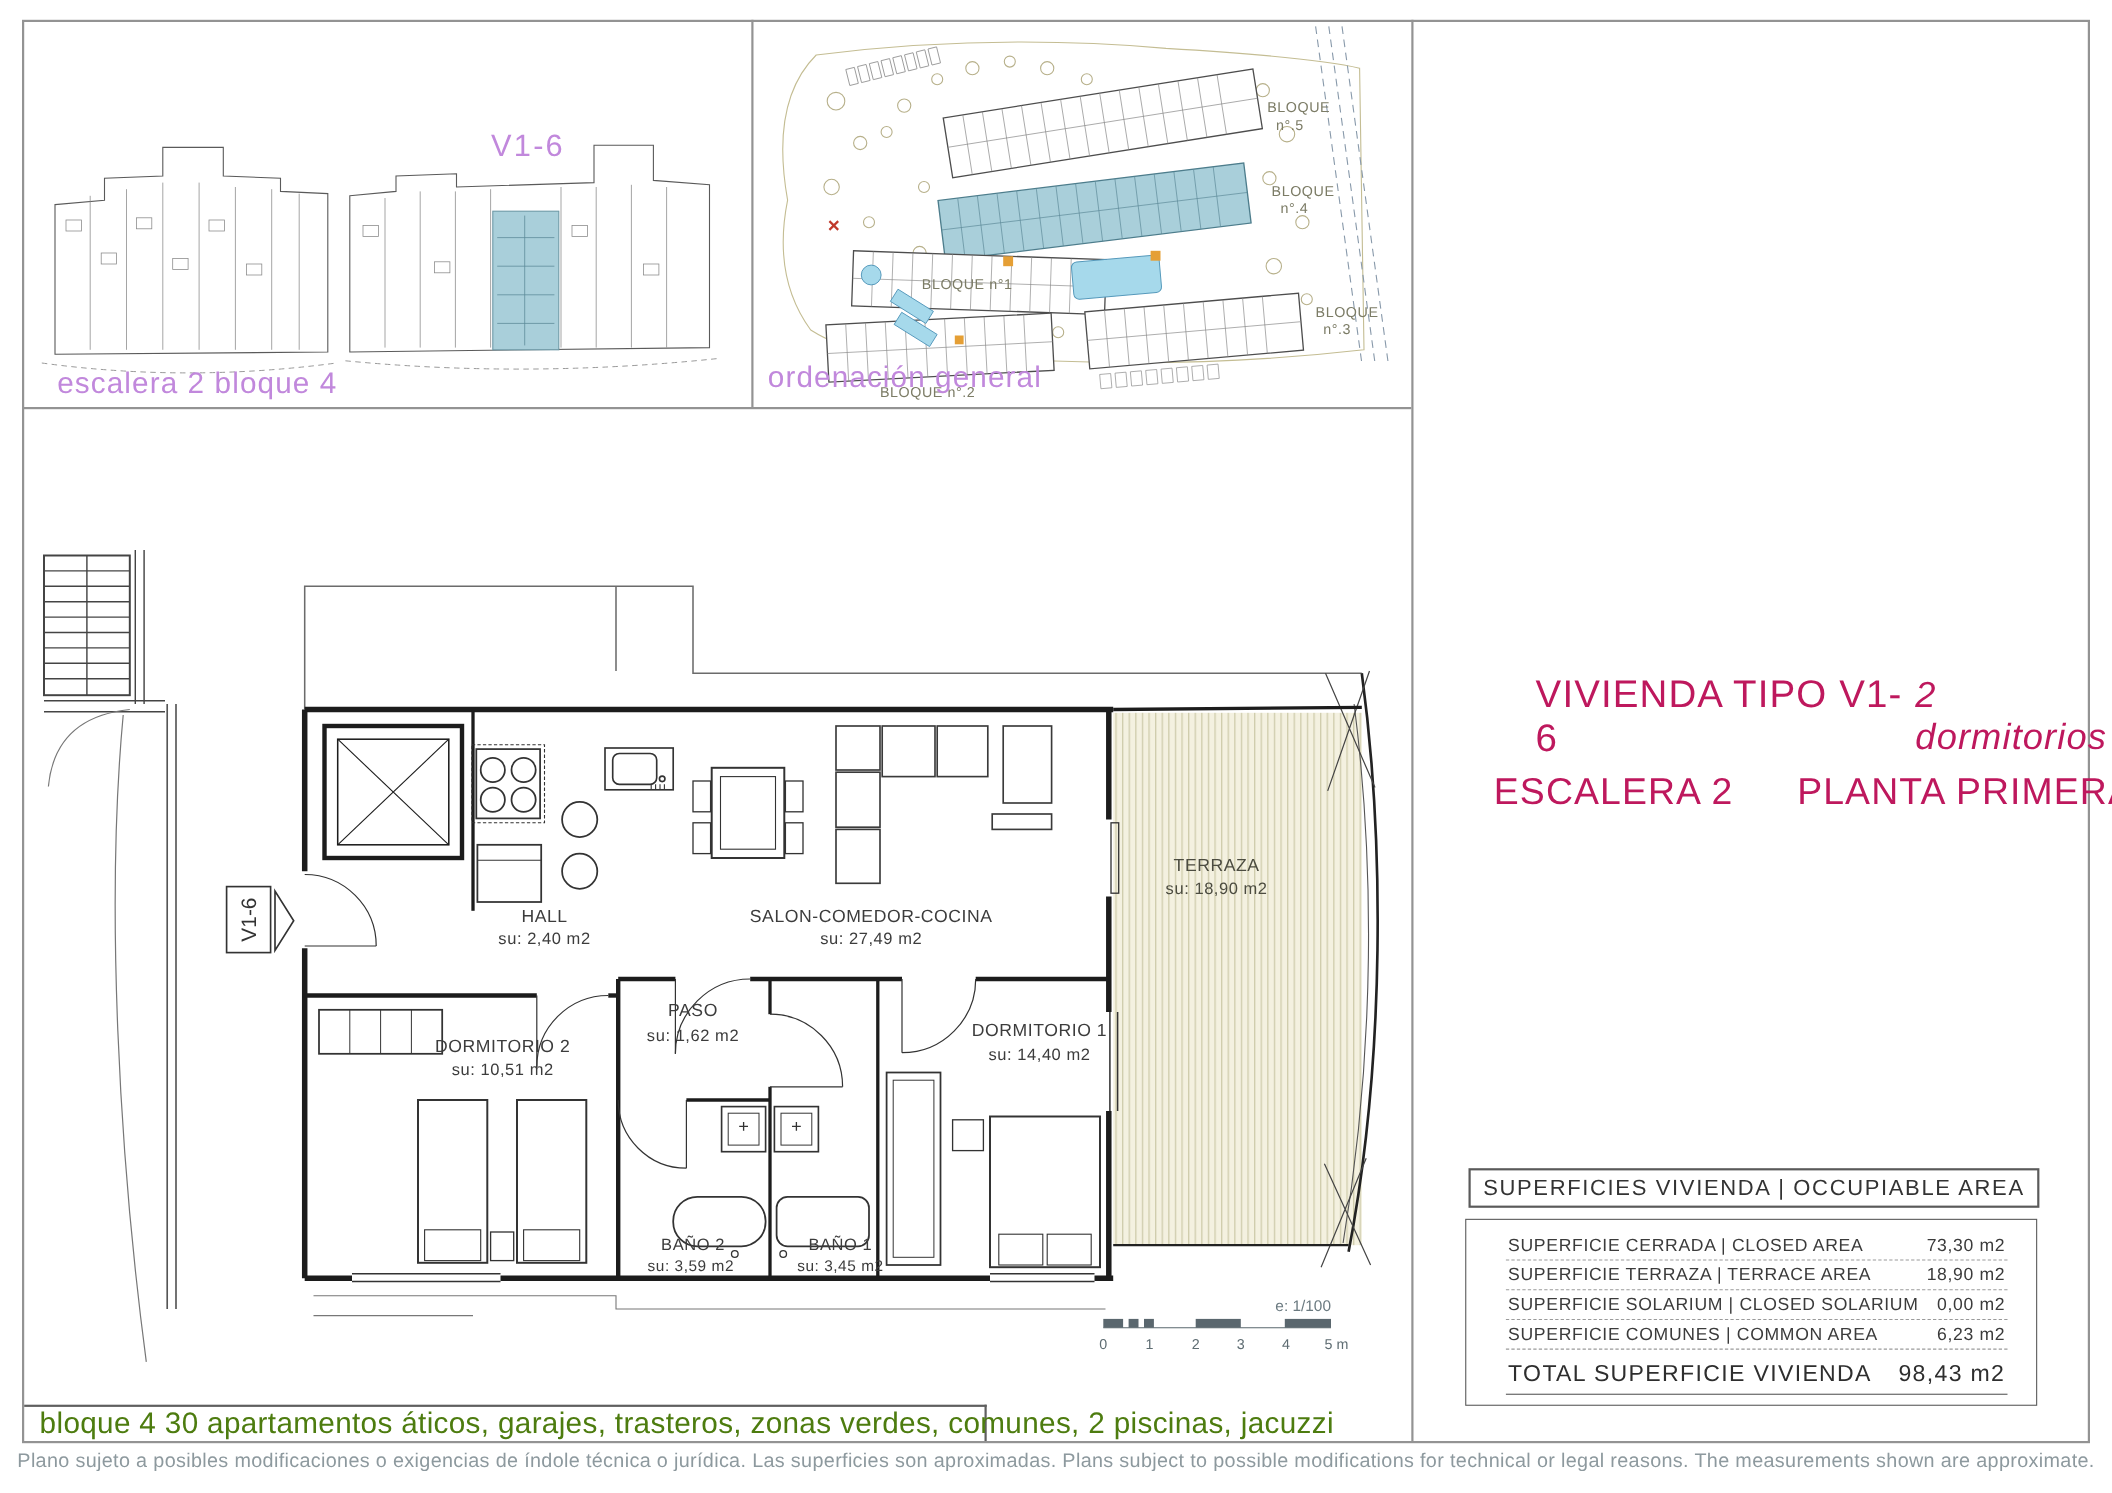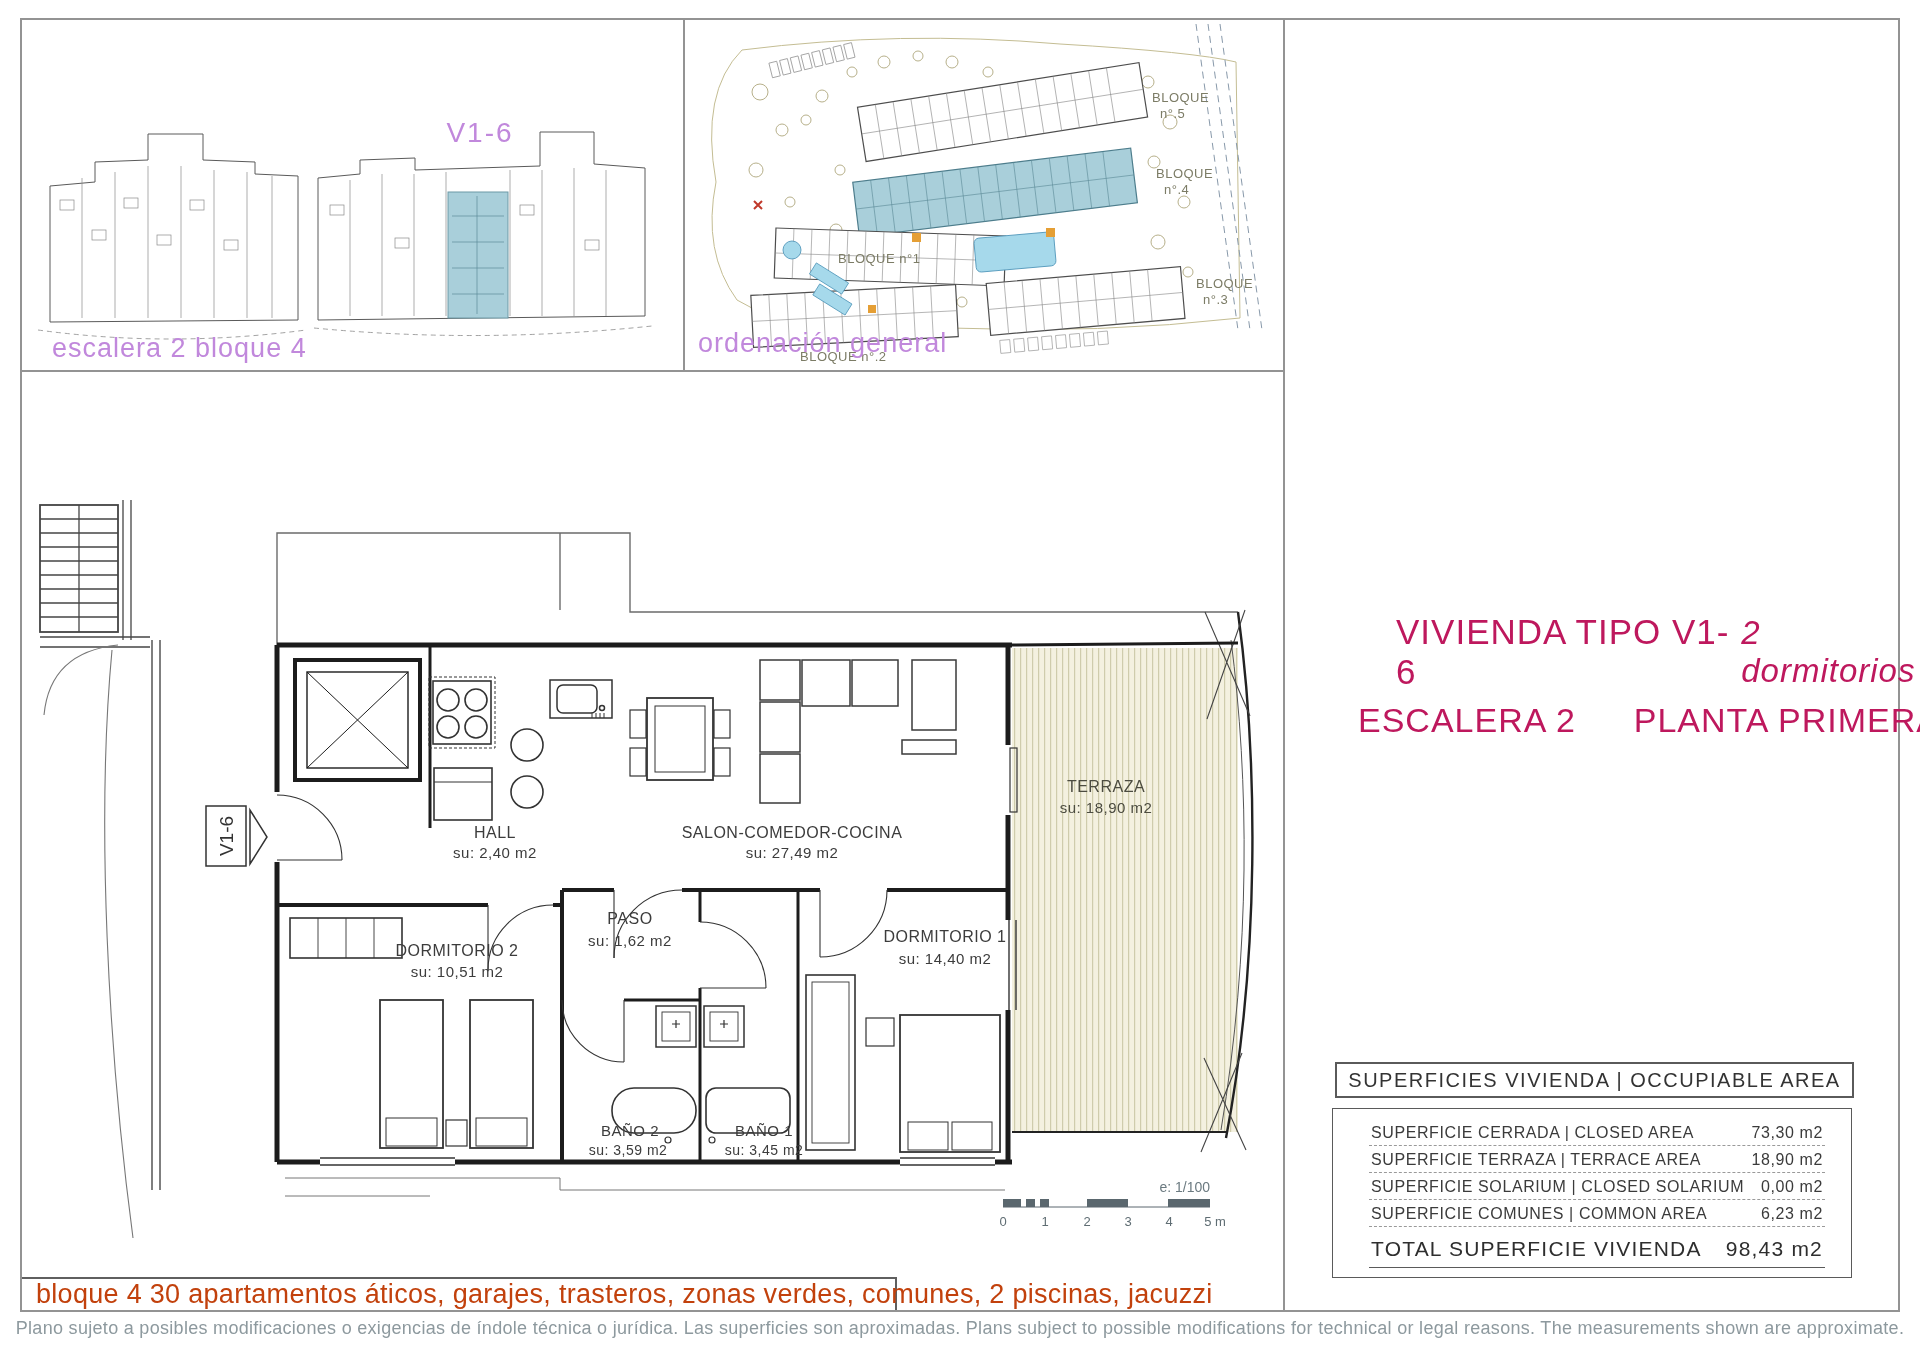--- a/index.html
+++ b/index.html
@@ -15,21 +15,21 @@
   .title-line1{display:flex;justify-content:space-between;align-items:baseline;padding-left:38px;font-size:35px;}
   .title-line1 .sub{font-size:33px;font-style:italic;}
   .title-line2{display:flex;justify-content:space-between;font-size:34px;margin-top:9px;}
   
   .tbl-header{left:1335px;top:1062px;width:515px;height:32px;border:2px solid #5a5a5a;display:flex;align-items:center;justify-content:center;font-size:20px;letter-spacing:1.5px;color:#333;}
   .tbl-body{left:1332px;top:1108px;width:520px;height:170px;border:1.5px solid #5a5a5a;box-sizing:border-box;padding:10px 26px 14px 36px;}
   .tbl-row{display:flex;justify-content:space-between;align-items:baseline;font-size:16px;letter-spacing:0.6px;color:#3b3b3b;border-bottom:1.5px dashed #9a9a9a;padding:5px 2px 3px 2px;}
   .tbl-total{display:flex;justify-content:space-between;align-items:baseline;font-size:21px;letter-spacing:1.2px;color:#2e2e2e;border-bottom:1.5px solid #5a5a5a;padding:10px 2px 6px 2px;}
   
   .bottom-bar{left:22px;top:1277px;width:873px;height:31px;border-top:2px solid #5f5f5f;border-right:2px solid #5f5f5f;display:flex;align-items:center;}
-  .bottom-bar span{font-size:27px;color:#c2410c;white-space:nowrap;padding-left:14px;letter-spacing:0.3px;}
+  .bottom-bar span{font-size:27px;color:#4d7c0f;white-space:nowrap;padding-left:14px;letter-spacing:0.3px;}
   .footer{left:0;top:1318px;width:1920px;text-align:center;font-size:18px;color:#8d999e;letter-spacing:0.3px;}
   svg text{font-family:"Liberation Sans",sans-serif;}
 </style>
 </head>
 <body>
 
 <svg class="abs" style="left:0;top:0" width="1920" height="1357" viewBox="0 0 1920 1357">
   <defs>
     <pattern id="deck" width="6" height="10" patternUnits="userSpaceOnUse">
       <rect width="6" height="10" fill="#f4f1e0"></rect>

